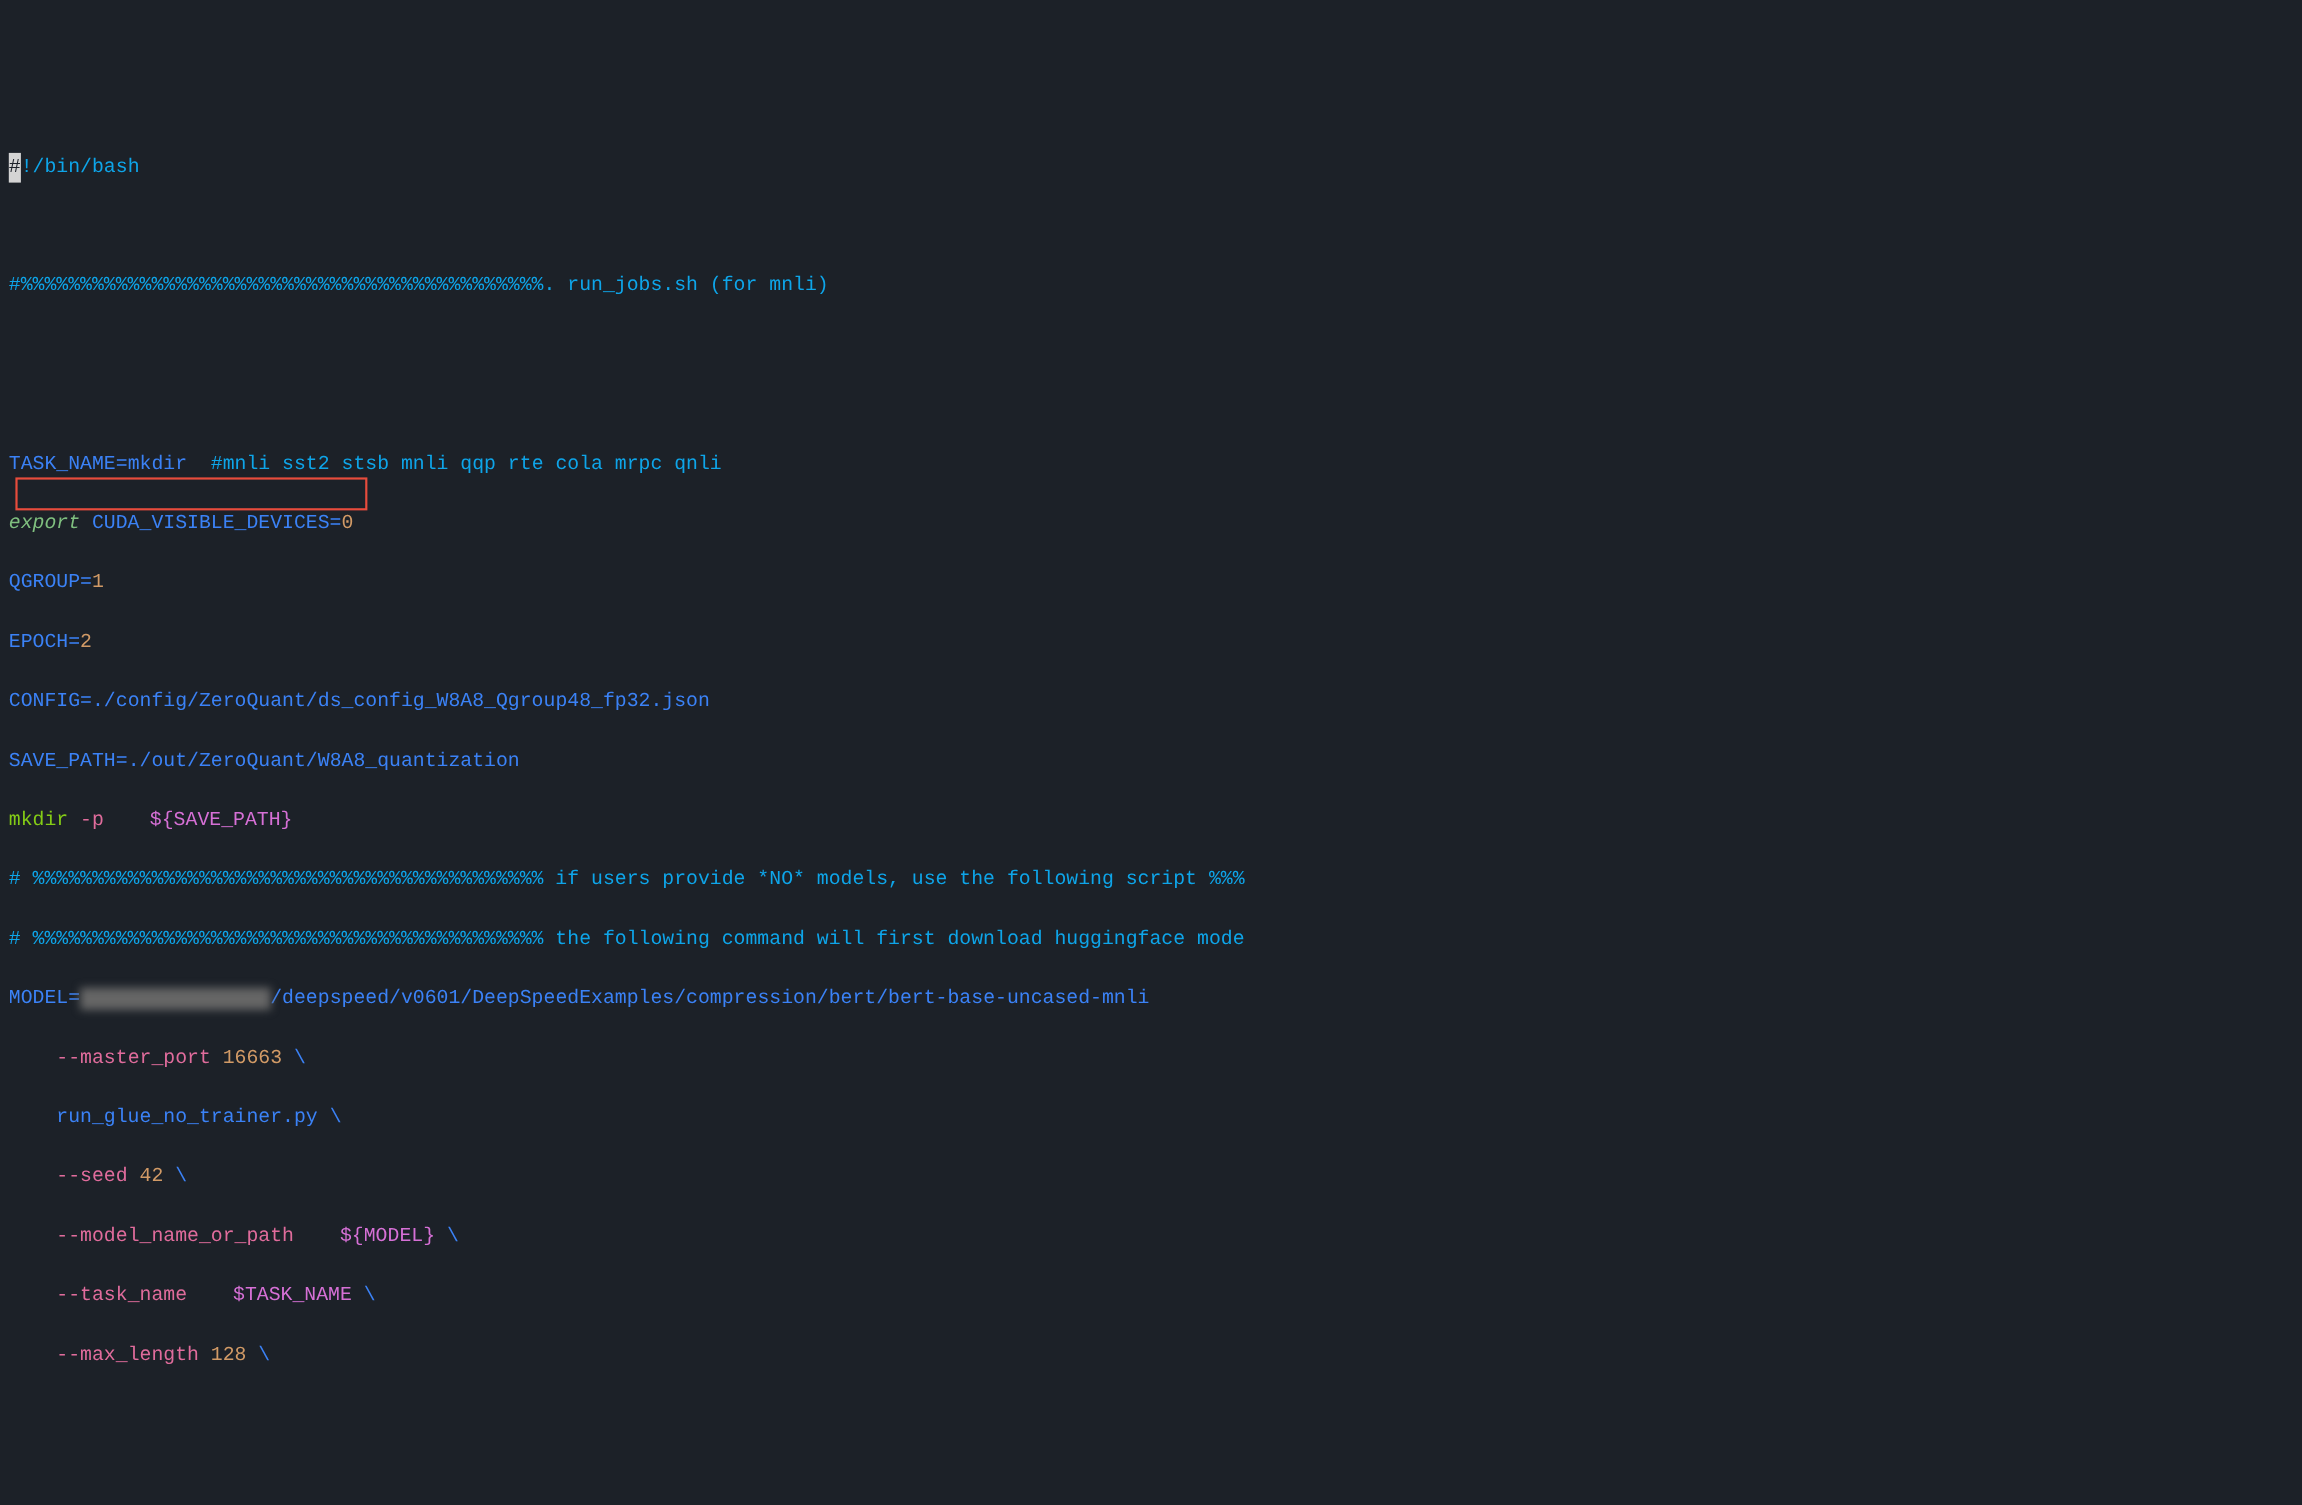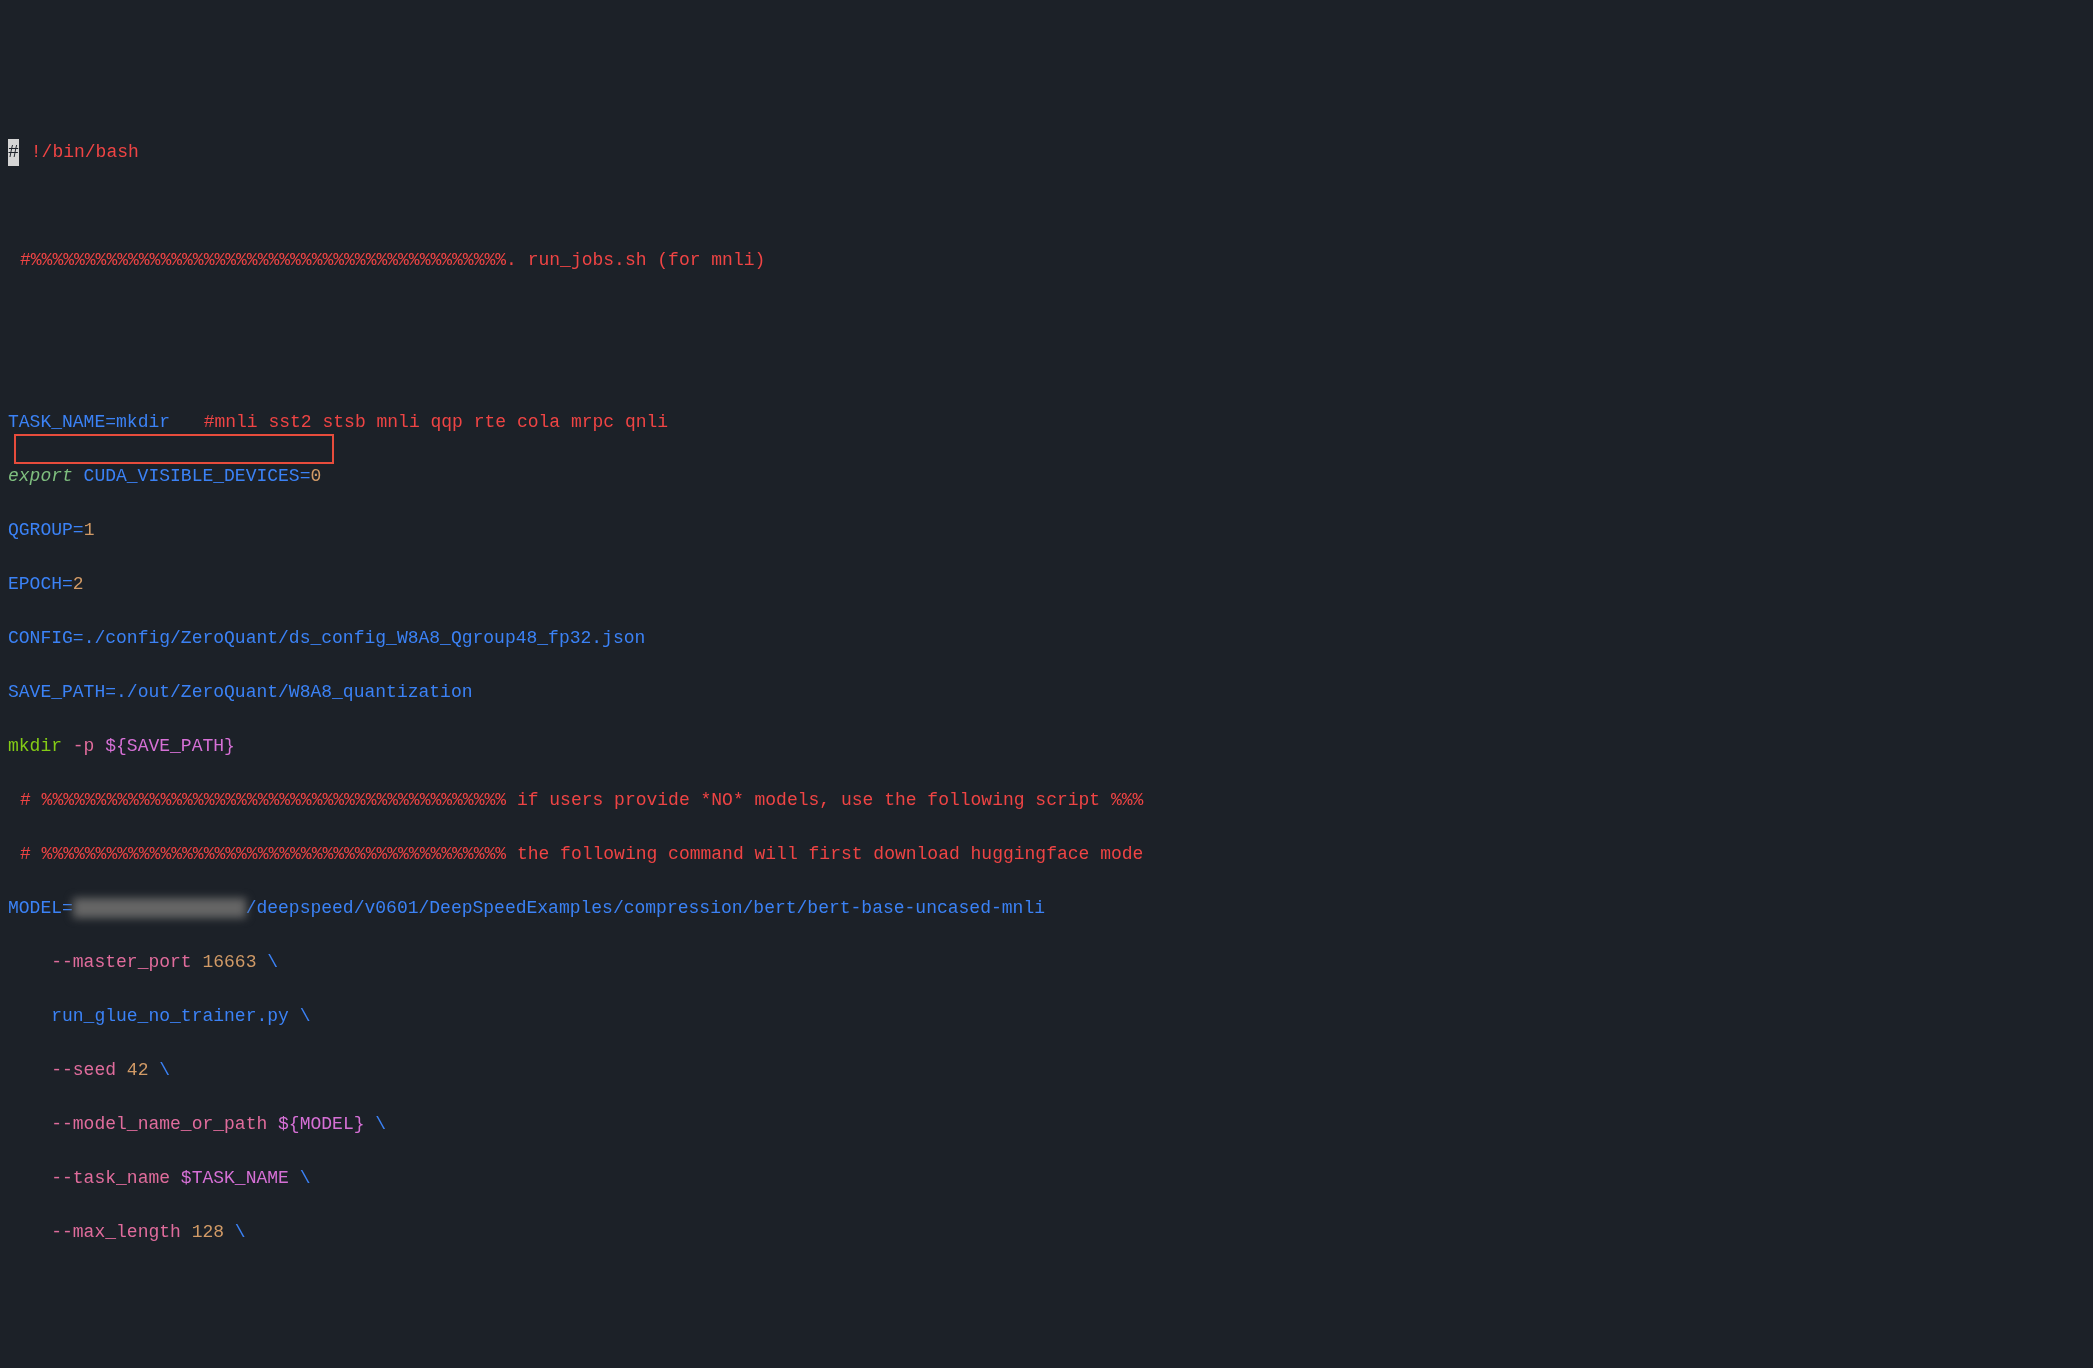--- a/index.html
+++ b/index.html
@@ -15,24 +15,24 @@
       line-height: 1.5;
       padding: 4px 8px;
       white-space: pre;
       overflow-x: hidden;
       position: relative;
     }
     .line {
       display: block;
       min-height: 27px;
     }
-    .comment { color: #ef4444; padding-left: 12px; }
+    .comment { color: #0ea5e9; }
     .green { color: #7fbf7f; font-style: italic; }
     .yellow { color: #84cc16; }
-    .magenta { color: #d670d6; }
+    .magenta { color: #d670d6; margin-left: 31px; }
     .pink { color: #e06c9c; }
     .orange { color: #d19a66; }
     .white { color: #3b82f6; }
     .cursor {
       background: #d4d4d4;
       color: #1c2128;
       display: inline-block;
     }
     .blurred {
       background: #666;

